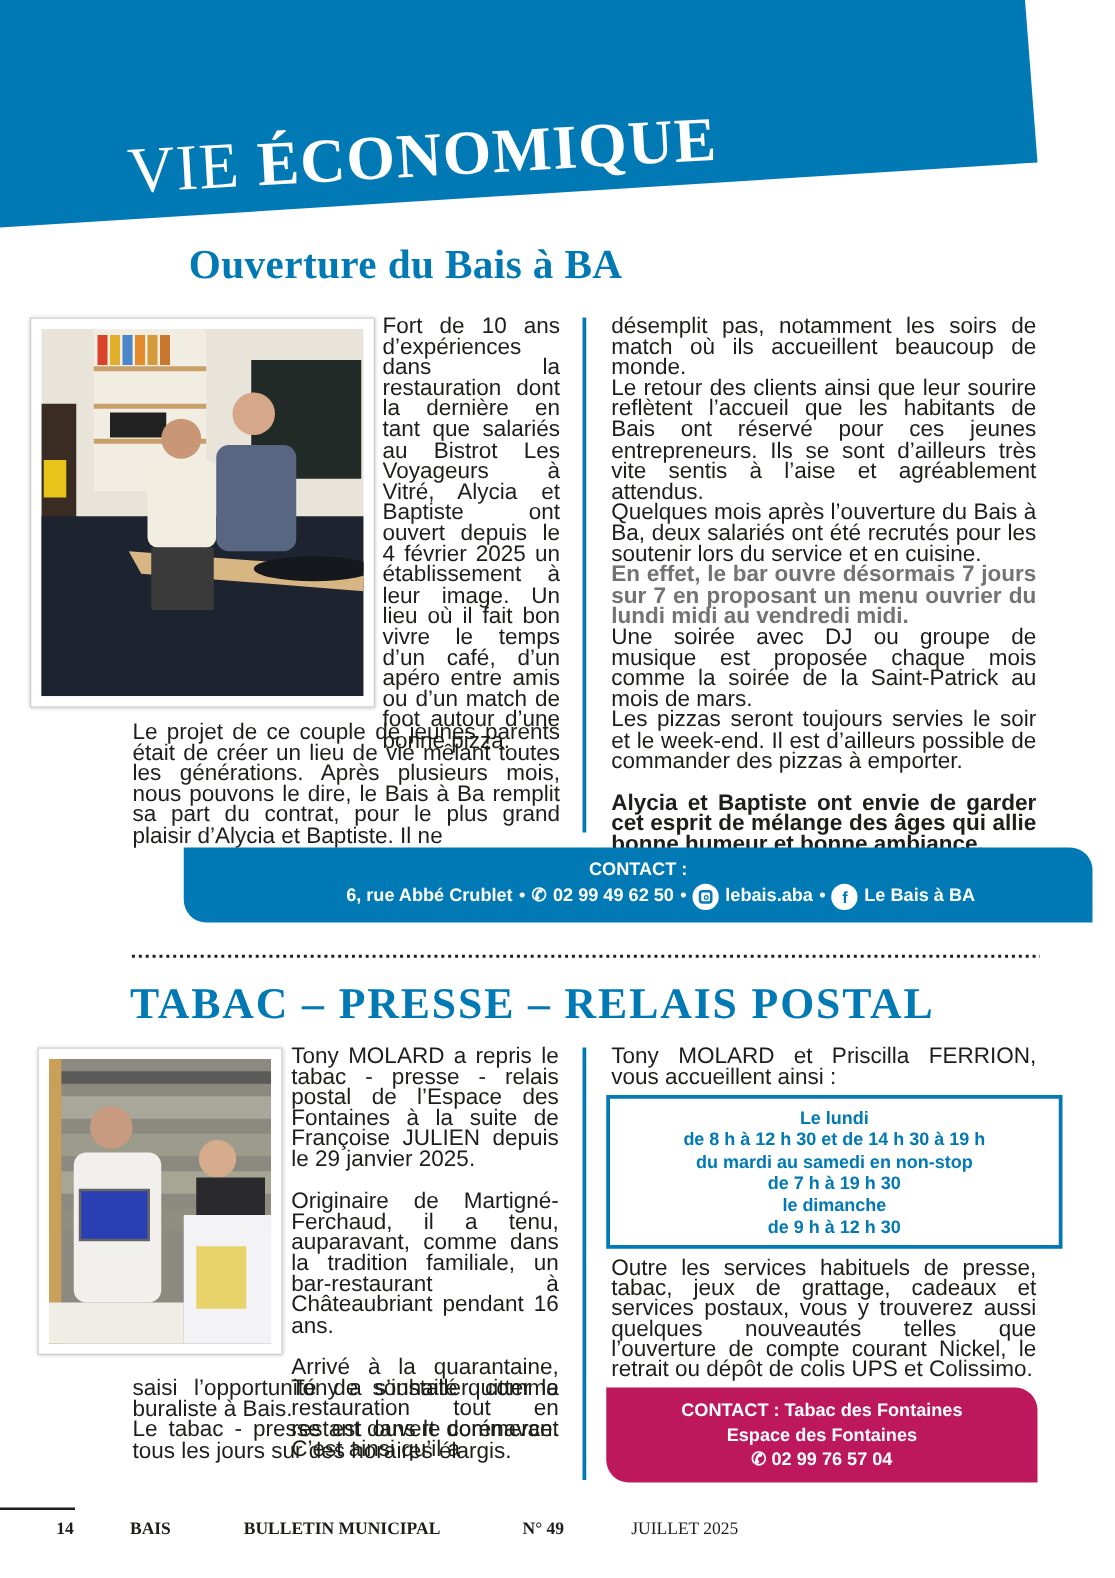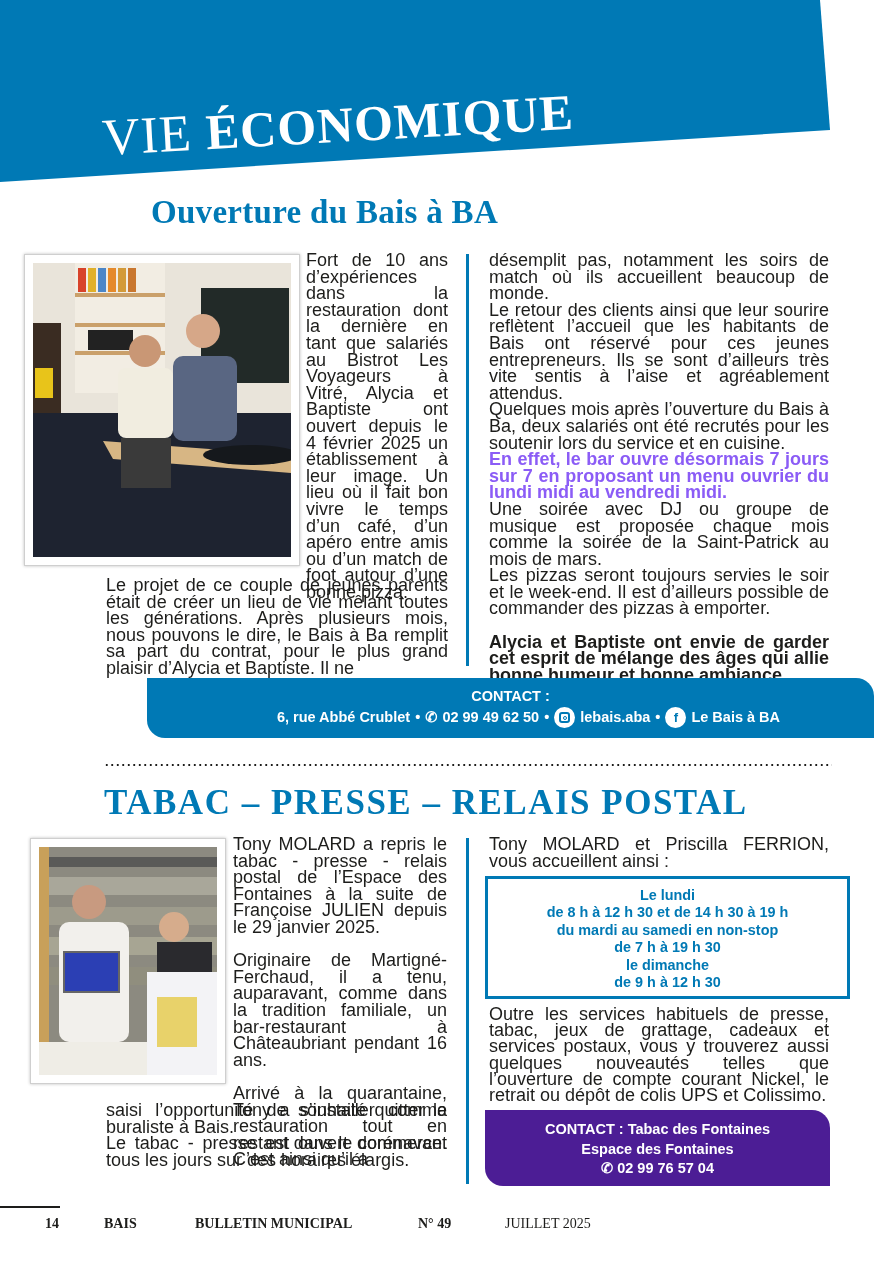--- a/index.html
+++ b/index.html
@@ -33,21 +33,21 @@
   .p1 { left: 24px; top: 254px; width: 276px; height: 312px; }
   .p2 { left: 30px; top: 838px; width: 196px; height: 246px; }
 
   .txt { position: absolute; font-size: 18px; line-height: 16.6px; text-align: justify; color: #1d1d1b; }
   .txt p { margin: 0; }
   .gap { height: 16.6px; }
 
   .a1-col1-top { left: 306px; top: 252px; width: 142px; }
   .a1-col1-bottom { left: 106px; top: 577px; width: 342px; }
   .a1-col2 { left: 489px; top: 252px; width: 340px; }
-  .hl-blue { color: #8b5cf6; font-weight: bold; }
+  .hl-blue { color: #737373; font-weight: bold; }
   .hl-black { font-weight: bold; }
 
   .vrule { position: absolute; width: 3px; background: #0079b5; }
   .vr1 { left: 466px; top: 254px; height: 412px; }
   .vr2 { left: 466px; top: 838px; height: 346px; }
 
   .contact1 {
     position: absolute; left: 103px; top: 678px; width: 727px; height: 60px;
     background: #0079b5; color: #ffffff; border-radius: 0 18px 0 18px;
     text-align: center; font-weight: bold; font-size: 14.5px; line-height: 21px; padding-top: 8px; margin-left: 44px;
@@ -74,21 +74,21 @@
 
   .hours {
     position: absolute; left: 485px; top: 876px; width: 365px; height: 123px;
     border: 3px solid #0079b5; color: #0079b5; font-weight: bold; text-align: center;
     font-size: 14.4px; line-height: 16.6px; padding-top: 8px;
   }
   .hours .grp { margin-bottom: 2px; }
 
   .contact2 {
     position: absolute; left: 485px; top: 1110px; width: 345px; height: 76px;
-    background: #4c1d95; color: #ffffff; border-radius: 0 18px 0 18px;
+    background: #be185d; color: #ffffff; border-radius: 0 18px 0 18px;
     text-align: center; font-weight: bold; font-size: 14.5px; line-height: 19.5px; padding-top: 10px;
   }
 
   .footer-rule { position: absolute; left: 0; top: 1206px; width: 60px; height: 2px; background: #1d1d1b; }
   .footer {
     position: absolute; top: 1216px; left: 0; width: 892px; height: 20px;
     font-family: "Liberation Serif", "DejaVu Serif", serif; font-size: 14px;
   }
   .footer span { position: absolute; white-space: nowrap; font-weight: bold; }
   .footer .f-page { left: 45px; }

